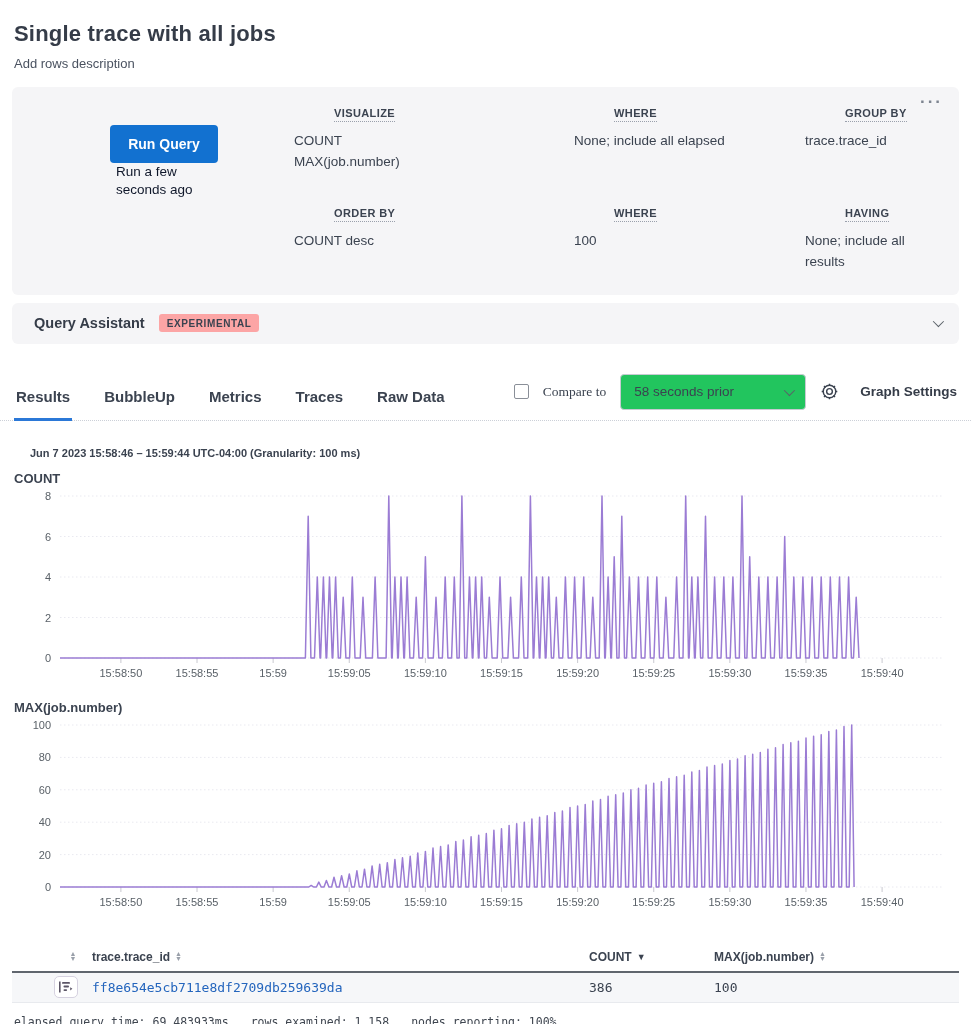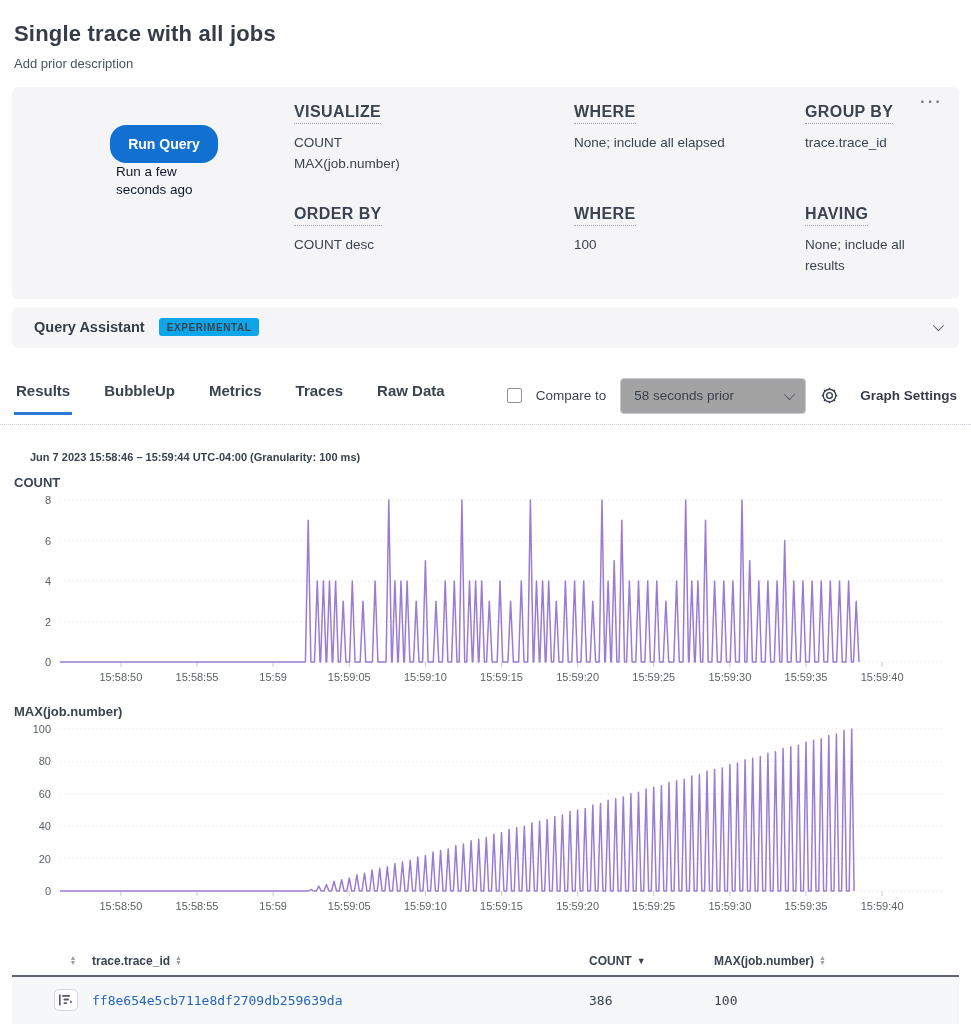--- a/index.html
+++ b/index.html
@@ -9,90 +9,90 @@
 
   
   .header { padding:21px 14px 0 14px; }
   .title { font-size:22px; font-weight:700; color:#353c48; letter-spacing:.2px; }
   .subtitle { margin-top:9px; font-size:13px; color:#4a5260; }
 
   
   .qb-panel { position:relative; margin:16px 12px 0 12px; background:#f5f5f7; border-radius:6px;
               padding:16px 22px 22px 22px; }
   .qb-grid { display:grid; grid-template-columns:260px 280px auto 132px; grid-row-gap:30px; }
-  .qb-label { display:inline-block; font-size:16px; font-weight:700; letter-spacing:.4px;
-              color:#3b4350; border-bottom:1px dotted #9aa0ac; padding-bottom:2px; }
+  .qb-label { display:inline-block; font-size:11px; font-weight:700; letter-spacing:.4px;
+              color:#3b4350; border-bottom:1px dotted #9aa0ac; padding-bottom:2px;margin-left:40px; }
   .qb-values { margin-top:9px; font-size:13.5px; color:#3b4350; line-height:1.55; }
   .qb-actions { grid-row:1 / span 2; display:flex; flex-direction:column; align-items:center; padding-top:22px; }
   .more-dots { position:absolute; top:6px; right:16px; color:#7d8490; font-size:17px; font-weight:700;
                letter-spacing:2px; cursor:pointer; line-height:1; }
-  .run-btn { background:#1271d0; color:#fff; border:none; border-radius:16px; font-family:inherit;
+  .run-btn { background:#1271d0; color:#fff; border:none; border-radius:4px; font-family:inherit;
              font-size:14px; font-weight:700; padding:11px 18px; cursor:pointer; white-space:nowrap; }
   .run-status { font-size:13.5px; color:#0f172a; text-align:left; width:96px; line-height:1.35; }
 
   
   .qa-bar { margin:8px 12px 0 12px; background:#f5f5f7; border-radius:6px; height:41px;
             display:flex; align-items:center; padding:0 18px 0 22px; }
   .qa-title { font-size:14.5px; font-weight:700; color:#353c48; }
-  .qa-badge { margin-left:14px; background:#0ea5e9; border-radius:3px; padding:4px 8px 3px 8px;
+  .qa-badge { margin-left:14px; background:#fca5a5; border-radius:3px; padding:4px 8px 3px 8px;
               font-size:10px; font-weight:700; letter-spacing:.6px; color:#3b4350; }
   .qa-spacer { flex:1; }
 
   .caret { display:inline-block; width:8px; height:8px; border-right:1.6px solid #5a6168;
            border-bottom:1.6px solid #5a6168; transform:rotate(45deg) translateY(-2px); }
 
   
-  .tabs-row { display:flex; align-items:flex-start; margin-top:30px; padding:0 14px;
+  .tabs-row { display:flex; align-items:flex-end; margin-top:30px; padding:0 14px;
               border-bottom:1px dotted #ccd0d8; }
   .tabs { display:flex; gap:30px; }
   .tab { font-size:15px; font-weight:700; color:#3b4350; padding:4px 2px 13px 2px; cursor:pointer;
          border-bottom:3px solid transparent; margin-bottom:-1px; }
   .tab.active { border-bottom-color:#2b78d7; }
   .tabs-spacer { flex:1; }
   .toolbar { display:flex; align-items:center; gap:14px; padding-bottom:10px; }
   .checkbox { width:15px; height:15px; border:1.5px solid #8a8f98; border-radius:2px; background:#fff; cursor:pointer; }
-  .compare-label { font-size:13.5px; color:#3b4350; }
-  .select-box { width:186px; height:36px; border:1px solid #c7cbd2; border-radius:4px; background:#a3a3a3;
+  .compare-label { font-size:13.5px; color:#3b4350;font-family:Liberation Serif, serif; }
+  .select-box { width:186px; height:36px; border:1px solid #c7cbd2; border-radius:4px; background:#22c55e;
                 display:flex; align-items:center; justify-content:space-between; padding:0 13px; cursor:pointer; }
   .select-value { font-size:13.5px; color:#3b4350; }
   .gear-group { display:flex; align-items:center; gap:21px; cursor:pointer; }
   .gear-label { font-size:13.5px; font-weight:700; color:#353c48; }
 
   
   .time-range { margin-top:26px; padding:0 30px; font-size:11px; font-weight:700; color:#3b4350; }
   .chart-title { margin-top:12px; padding:0 14px; font-size:13px; font-weight:700; color:#3b4350; }
   .chart-wrap { padding:0 8px; }
   svg.chart { display:block; }
 
   
   .table { margin:26px 12px 0 12px; }
   .t-header, .t-row { display:grid; grid-template-columns:42px 38px auto 125px 245px; align-items:center; }
   .t-header { height:30px; border-bottom:2px solid #60666e; }
   .th { font-size:12px; font-weight:700; color:#3b4350; display:flex; align-items:center; gap:5px; }
   .sort-icon { display:inline-flex; flex-direction:column; line-height:4.5px; font-size:7px; color:#9aa0aa; cursor:pointer; }
   .sort-desc { font-size:9px; color:#3b4350; }
-  .t-row { height:48px; background:#f6f7f9; border-bottom:1px solid #e8eaee; cursor:pointer; }
+  .t-row { height:30px; background:#f6f7f9; border-bottom:1px solid #e8eaee; cursor:pointer; }
   .swatch { width:18px; height:18px; border-radius:4px; margin-left:16px; }
   .trace-btn { width:24px; height:22px; border:1px solid #d6d2e0; border-radius:5px; background:#fff;
                display:flex; align-items:center; justify-content:center; cursor:pointer; }
   .mono { font-family:"DejaVu Sans Mono", monospace; }
   .trace-link { font-size:13px; color:#2465bd; cursor:pointer; }
   .cell-num { font-size:13px; color:#3b4350; }
 
   
   .footer { padding:12px 14px 0 14px; font-size:11.5px; color:#3f4650; display:flex; gap:22px; }
 </style>
 </head>
 <body>
 
 <div class="page">
 
   <div class="header">
     <div class="title">Single trace with all jobs</div>
-    <div class="subtitle">Add prior description</div>
+    <div class="subtitle">Add rows description</div>
   </div>
 
   <div class="qb-panel">
     <div class="more-dots">···</div>
     <div class="qb-grid">
       <div>
         <span class="qb-label">VISUALIZE</span>
         <div class="qb-values">
           <div>COUNT</div>
           <div>MAX(job.number)</div>

